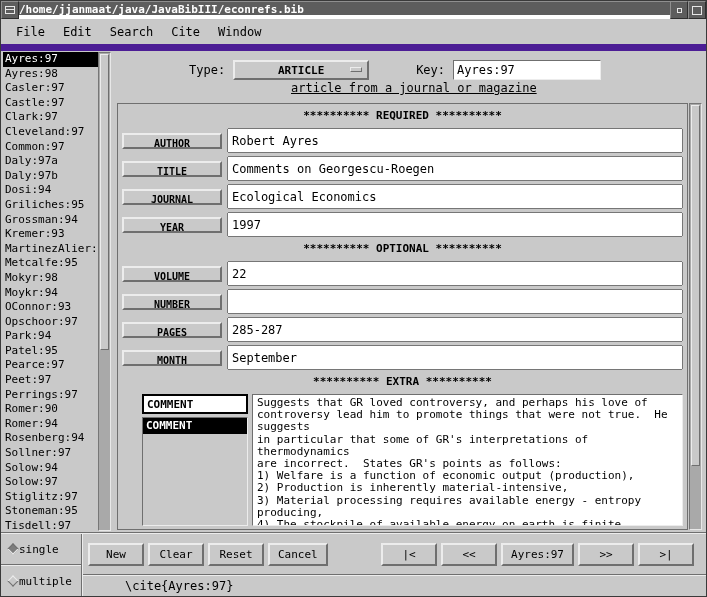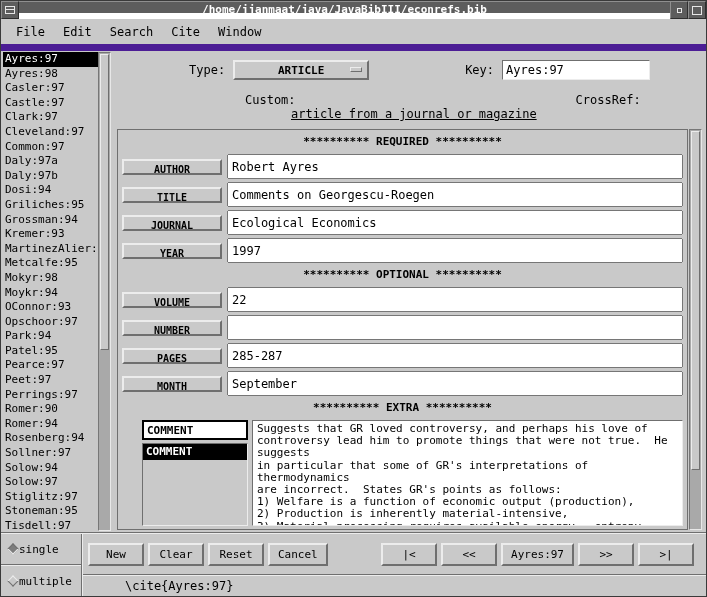--- a/index.html
+++ b/index.html
@@ -7,22 +7,22 @@
        font-family:"DejaVu Sans Mono",monospace;cursor:default;}
   .window{width:707px;height:597px;box-sizing:border-box;display:flex;flex-direction:column;
           background:#c9c9c9;border:1px solid #3a3a3a;}
 
   
   .titlebar{height:18px;flex-shrink:0;background:#5d5d5d;display:flex;}
   .tb-box{width:18px;height:18px;box-sizing:border-box;background:#5d5d5d;
           border:1px solid;border-color:#8f8f8f #2e2e2e #2e2e2e #8f8f8f;
           display:flex;align-items:center;justify-content:center;}
   .tb-title{flex:1;box-sizing:border-box;color:#fff;font-size:11px;font-weight:bold;
-            text-align:center;line-height:16px;white-space:nowrap;overflow:hidden;
-            border-top:1px solid #8f8f8f;border-bottom:6px solid #ffffff;}
+            line-height:16px;white-space:nowrap;overflow:hidden;
+            border-top:1px solid #8f8f8f;border-bottom:4px solid #ffffff;}
   .tb-menu-icon{width:10px;height:8px;box-sizing:border-box;border:1px solid #e6e6e6;
                 background:linear-gradient(#5d5d5d 0 2px,#e6e6e6 2px 3px,#5d5d5d 3px);}
   .tb-min-icon{width:5px;height:5px;box-sizing:border-box;border:1px solid #e6e6e6;}
   .tb-max-icon{width:10px;height:9px;box-sizing:border-box;border:1px solid #e6e6e6;}
 
   
   .menubar{height:25px;flex-shrink:0;display:flex;align-items:center;padding:0 6px;
            font-size:12px;border-bottom:7px solid #4c1d95;}
   .menu-item{padding:3px 9px;}
 
@@ -42,21 +42,21 @@
           border:1px solid;border-color:#ececec #6f6f6f #6f6f6f #ececec;}
 
   
   .content{flex:1;display:flex;flex-direction:column;min-width:0;padding:0 4px 2px 2px;}
   .type-row{display:flex;align-items:center;height:22px;margin-top:8px;font-size:12px;}
   .type-label{margin-left:76px;}
   .option-menu{margin-left:8px;width:136px;height:20px;position:relative;display:flex;
                align-items:center;justify-content:center;font-size:11px;font-weight:bold;}
   .option-indicator{position:absolute;right:5px;top:5px;width:12px;height:5px;background:#c9c9c9;
                     border:1px solid;border-color:#ececec #6f6f6f #6f6f6f #ececec;box-sizing:border-box;}
-  .key-label{margin-left:96px;}
+  .key-label{margin-left:47px;}
   .key-input{margin-left:8px;width:148px;height:20px;font-family:inherit;font-size:12px;
              padding:0 3px;outline:none;}
   .custom-row{display:flex;height:14px;margin-top:12px;font-size:12px;}
   .custom-label{margin-left:132px;}
   .crossref-label{margin-left:280px;}
   .desc-row{margin-top:0;height:14px;font-size:12px;padding-left:178px;text-decoration:underline;}
 
   
   .form-wrap{flex:1;display:flex;min-height:0;margin-top:8px;margin-left:4px;}
   .form{flex:1;min-width:0;display:flex;flex-direction:column;box-sizing:border-box;
@@ -174,24 +174,20 @@
       <div class="type-row">
         <span class="type-label">Type:</span>
         <div class="option-menu raised">
           <span>ARTICLE</span>
           <span class="option-indicator"></span>
         </div>
         <span class="key-label">Key:</span>
         <input type="text" class="key-input sunken-white" value="Ayres:97" style="">
       </div>
 
-      <div class="custom-row">
-        <span class="custom-label">Custom:</span>
-        <span class="crossref-label">CrossRef:</span>
-      </div>
 
       <div class="desc-row">article from a journal or magazine</div>
 
       <div class="form-wrap">
         <div class="form">
 
           <div class="section-header">********** REQUIRED **********</div>
           <div>
 
               <div class="frow">

